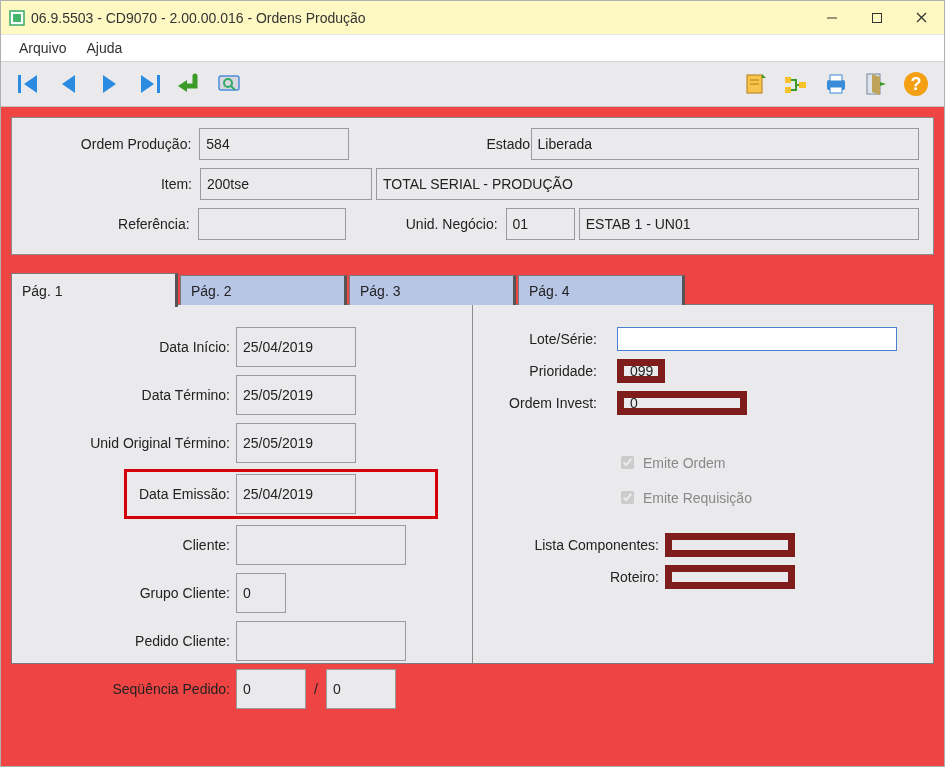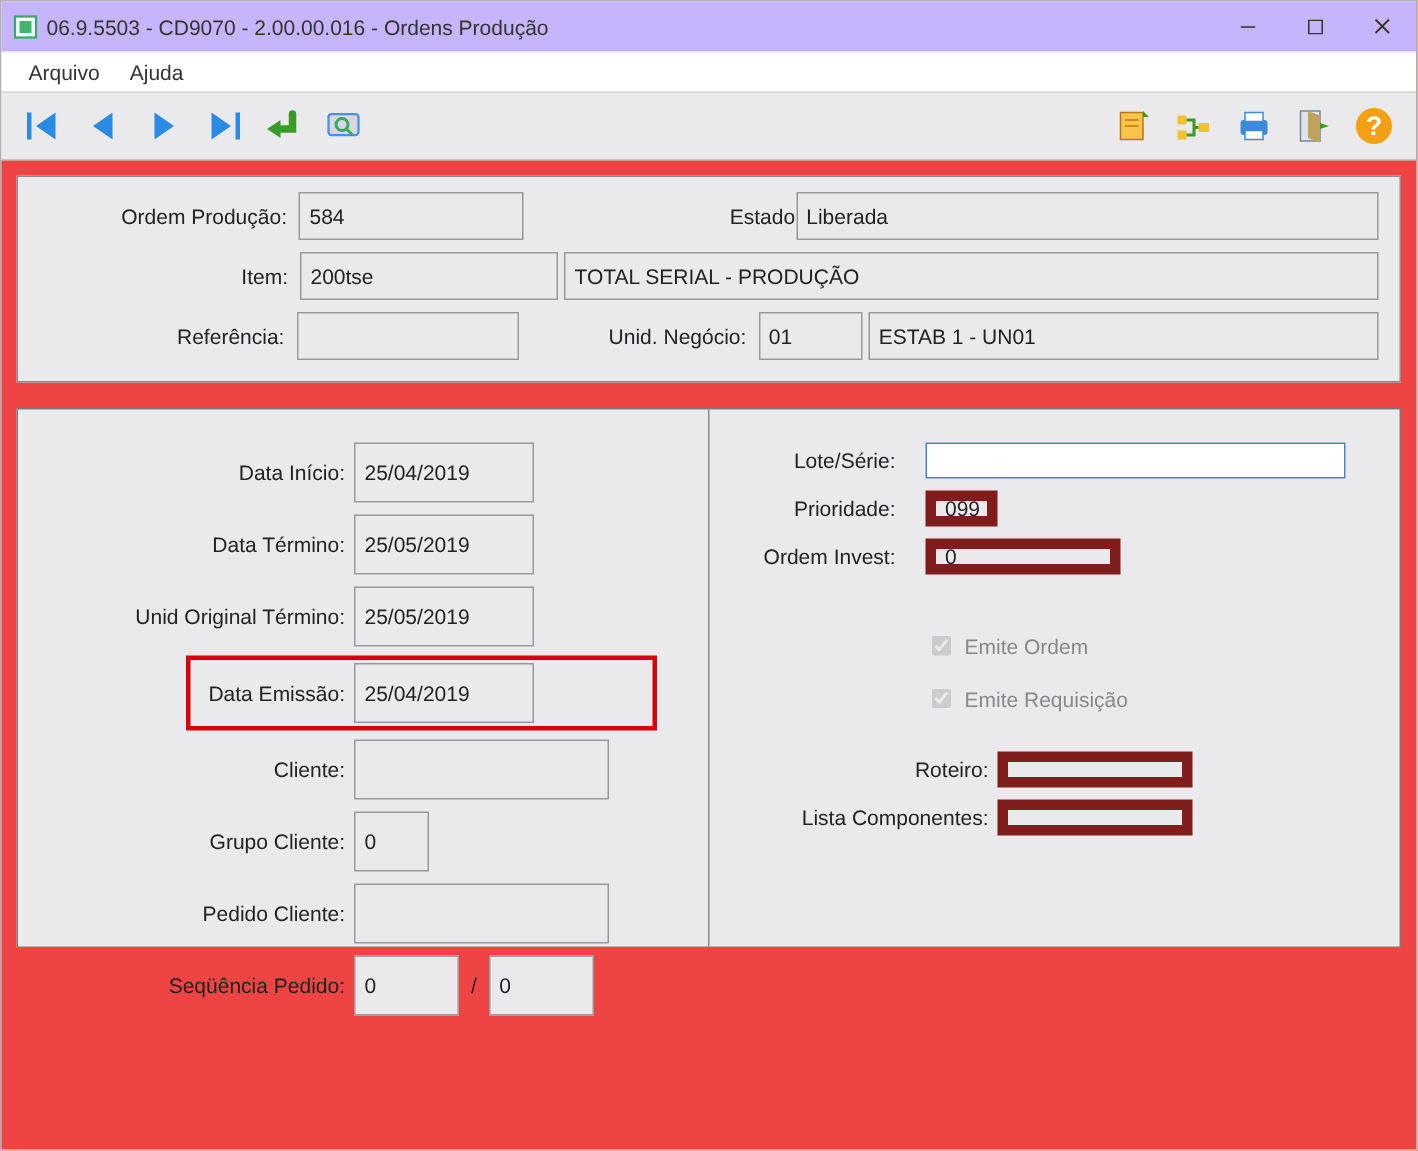--- a/index.html
+++ b/index.html
@@ -18,21 +18,21 @@
     flex-direction: column;
     background: #fff;
   }
   
   .titlebar {
     height: 34px;
     display: flex;
     align-items: center;
     padding: 0 0 0 8px;
     border-bottom: 1px solid #e5e5e5;
-    background: #c4b5fd;
+    background: #fef9c3;
   }
   .titlebar .app-icon {
     width: 16px; height: 16px;
     margin-right: 6px;
     display: inline-block;
   }
   .titlebar .title {
     flex: 1;
     font-size: 14px;
     color: #333;
@@ -358,20 +358,34 @@
           <span class="fld ro" style="width:150px"></span>
           <span style="width:20px"></span>
           <span class="lbl" style="width:130px">Unid. Negócio:</span>
           <span class="fld ro" style="width:70px">01</span>
           <span class="fld ro" style="width:345px">ESTAB 1 - UN01</span>
         </div>
       </div>
     </div>
 
     <div>
+      <div class="tabs">
+        <div class="tab active">
+            <span>Pág. 1</span>
+          </div>
+        <div class="tab">
+            <span>Pág. 2</span>
+          </div>
+        <div class="tab">
+            <span>Pág. 3</span>
+          </div>
+        <div class="tab">
+            <span>Pág. 4</span>
+          </div>
+      </div>
       <div class="tab-frame">
 
         <div class="col">
           <div class="pair">
             <span class="plbl">Data Início:</span>
             <span class="pfld" style="width:120px">25/04/2019</span>
           </div>
           <div class="pair">
             <span class="plbl">Data Término:</span>
             <span class="pfld" style="width:120px">25/05/2019</span>
@@ -421,25 +435,25 @@
           <div class="chk" style="padding-left:130px">
             <input type="checkbox" checked="" disabled="" style="">
             <span>Emite Ordem</span>
           </div>
           <div class="chk" style="padding-left:130px">
             <input type="checkbox" checked="" disabled="" style="">
             <span>Emite Requisição</span>
           </div>
           <div style="height:6px"></div>
           <div class="pair">
+            <span class="plbl2r">Lista Componentes:</span>
+            <span class="pfld2 ro" style="width:130px"></span>
+          </div>
+          <div class="pair">
             <span class="plbl2r">Roteiro:</span>
             <span class="pfld2 ro" style="width:130px"></span>
           </div>
-          <div class="pair">
-            <span class="plbl2r">Lista Componentes:</span>
-            <span class="pfld2 ro" style="width:130px"></span>
-          </div>
         </div>
       </div>
     </div>
 
   </div>
 </div>
 
 </body></html>

